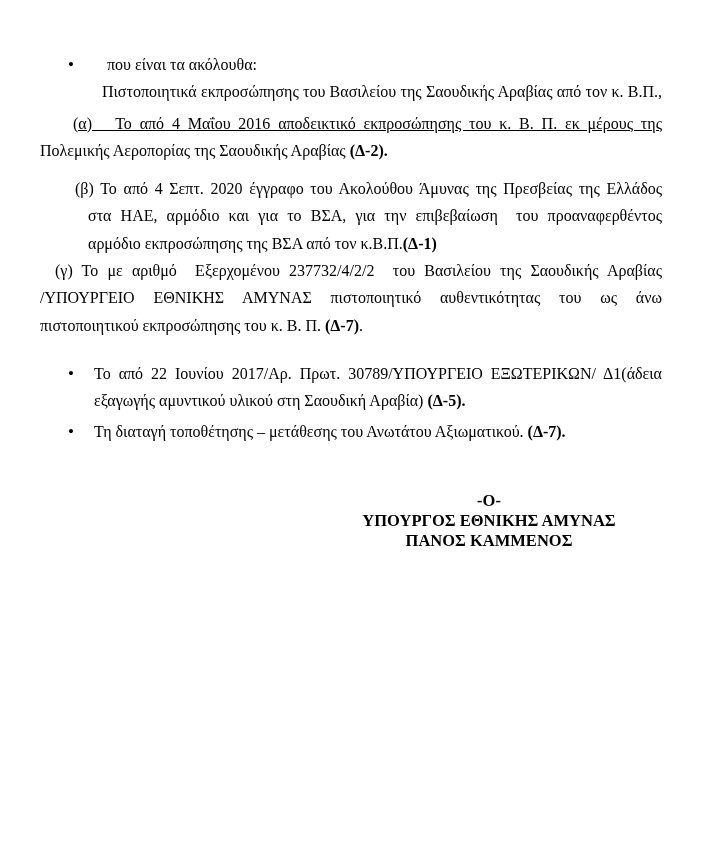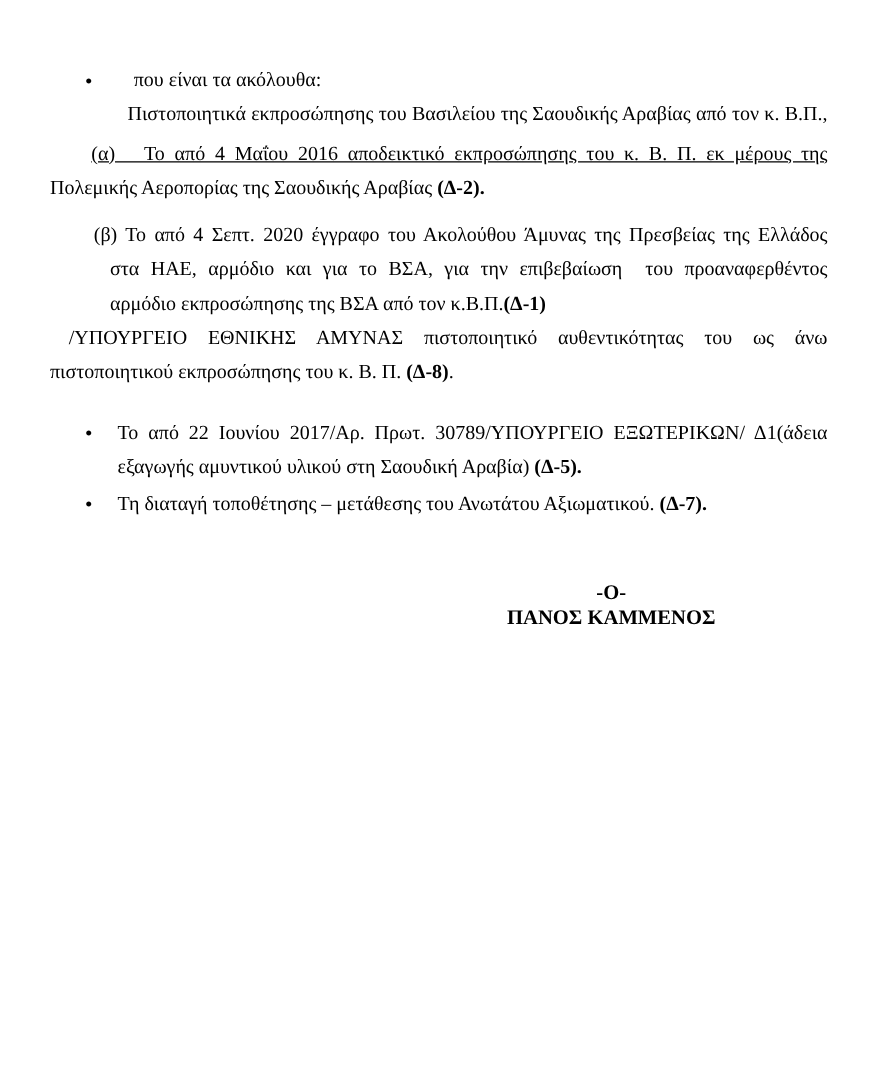--- a/index.html
+++ b/index.html
@@ -81,38 +81,40 @@
   <div class="para p-b">
     <div class="lines">
         <div class="line just"><span>(β) Το από 4 Σεπτ. 2020 έγγραφο του Ακολούθου Άμυνας της Πρεσβείας της Ελλάδος</span></div>
         <div class="line just"><span>στα ΗΑΕ, αρμόδιο και για το ΒΣΑ, για την επιβεβαίωση&nbsp; του προαναφερθέντος</span></div>
         <div class="line"><span>αρμόδιο εκπροσώπησης της ΒΣΑ από τον κ.Β.Π.</span><b>(Δ-1)</b></div>
       </div>
   </div>
 
   <div class="para p-g">
     <div class="lines">
+        <div class="line just"><span>(γ) Το με αριθμό&nbsp; Εξερχομένου 237732/4/2/2&nbsp; του Βασιλείου της Σαουδικής Αραβίας</span></div>
         <div class="line just"><span>/ΥΠΟΥΡΓΕΙΟ ΕΘΝΙΚΗΣ ΑΜΥΝΑΣ πιστοποιητικό αυθεντικότητας του ως άνω</span></div>
-        <div class="line"><span>πιστοποιητικού εκπροσώπησης του κ. Β. Π. </span><b>(Δ-8)</b><span>.</span></div>
+        <div class="line"><span>πιστοποιητικού εκπροσώπησης του κ. Β. Π. </span><b>(Δ-7)</b><span>.</span></div>
       </div>
   </div>
 
   <div class="para bullet-row tight p-b2">
     <span class="marker">•</span>
     <div class="lines">
         <div class="line just"><span>Το από 22 Ιουνίου 2017/Αρ. Πρωτ. 30789/ΥΠΟΥΡΓΕΙΟ ΕΞΩΤΕΡΙΚΩΝ/ Δ1(άδεια</span></div>
         <div class="line"><span>εξαγωγής αμυντικού υλικού στη Σαουδική Αραβία) </span><b>(Δ-5).</b></div>
       </div>
   </div>
 
   <div class="para bullet-row tight p-b3">
     <span class="marker">•</span>
     <div class="lines">
         <div class="line"><span>Τη διαταγή τοποθέτησης – μετάθεσης του Ανωτάτου Αξιωματικού. </span><b>(Δ-7).</b></div>
       </div>
   </div>
 
   <div class="signature">
     <div>-Ο-</div>
+    <div>ΥΠΟΥΡΓΟΣ ΕΘΝΙΚΗΣ ΑΜΥΝΑΣ</div>
     <div>ΠΑΝΟΣ ΚΑΜΜΕΝΟΣ</div>
   </div>
 
 </div>
 
 </body></html>

